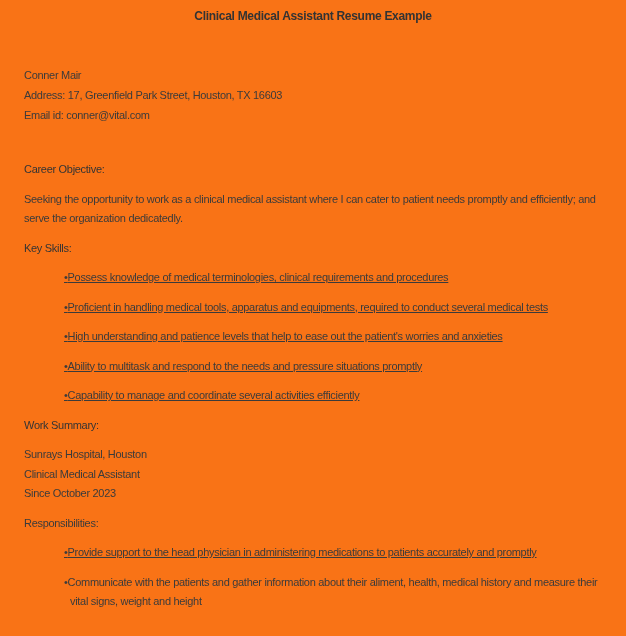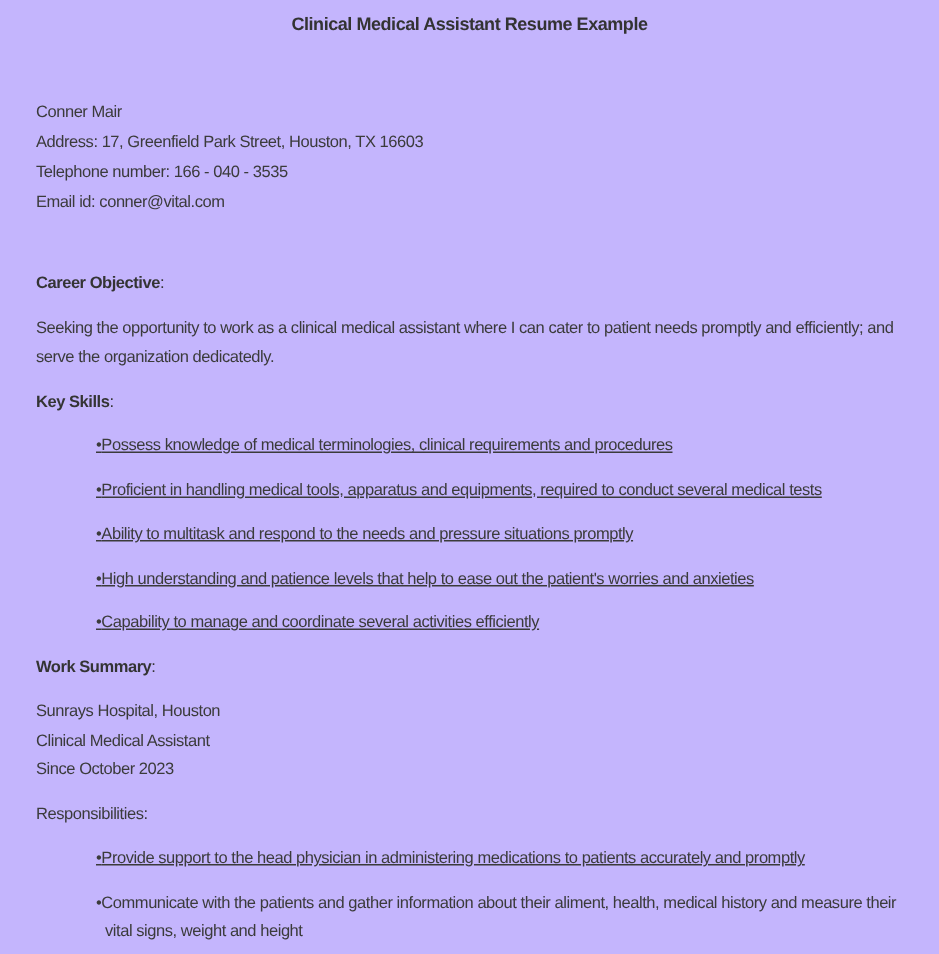--- a/index.html
+++ b/index.html
@@ -6,21 +6,21 @@
     margin: 0;
     padding: 0;
     background: #ffffff;
   }
   .page {
     position: relative;
     width: 626px;
     height: 636px;
     box-sizing: border-box;
     padding: 5px 24px 0 24px;
-    background: #c4b5fd;
+    background: #f97316;
     overflow: hidden;
     font-family: "Liberation Sans", sans-serif;
     font-size: 11px;
     line-height: 19.5px;
     letter-spacing: -0.3px;
     color: #3b3b3b;
   }
   .doc-title {
     font-size: 12px;
     font-weight: 700;
@@ -29,52 +29,51 @@
     margin: 2px 0 0 0;
     line-height: 19px;
   }
   .contact {
     margin-top: 39px;
     line-height: 20px;
   }
   p { margin: 10px 0 0 0; }
   .gap-lg { margin-top: 35px; }
   .heading b, .heading { color: #343434; }
-  .heading b { font-weight: 700; margin-top: 21px; }
+  .heading b { font-weight: 400; margin-top: 21px; }
   .bullet {
     padding-left: 46px;
     text-indent: -6px;
   }
   .oneline { white-space: nowrap; text-decoration: underline; }
   .ws-block { margin-top: 10px; line-height: 19.5px; }
 </style>
 </head>
 <body>
 
 <div class="page">
 
   <h1 class="doc-title">Clinical Medical Assistant Resume Example</h1>
 
   <div class="contact">
     <div>Conner Mair</div>
     <div>Address: 17, Greenfield Park Street, Houston, TX 16603</div>
-    <div>Telephone number: 166 - 040 - 3535</div>
     <div>Email id: conner@vital.com</div>
   </div>
 
   <p class="heading gap-lg"><b>Career Objective</b><span>:</span></p>
 
   <p class="para">Seeking the opportunity to work as a clinical medical assistant where I can cater to patient needs promptly and efficiently; and serve the organization dedicatedly.</p>
 
   <p class="heading"><b>Key Skills</b><span>:</span></p>
 
   <p class="bullet oneline"><span>•</span><span>Possess knowledge of medical terminologies, clinical requirements and procedures</span></p>
   <p class="bullet oneline"><span>•</span><span>Proficient in handling medical tools, apparatus and equipments, required to conduct several medical tests</span></p>
+  <p class="bullet oneline"><span>•</span><span>High understanding and patience levels that help to ease out the patient's worries and anxieties</span></p>
   <p class="bullet oneline"><span>•</span><span>Ability to multitask and respond to the needs and pressure situations promptly</span></p>
-  <p class="bullet oneline"><span>•</span><span>High understanding and patience levels that help to ease out the patient's worries and anxieties</span></p>
   <p class="bullet oneline"><span>•</span><span>Capability to manage and coordinate several activities efficiently</span></p>
 
   <p class="heading"><b>Work Summary</b><span>:</span></p>
 
   <div class="ws-block">
     <div>Sunrays Hospital, Houston</div>
     <div>Clinical Medical Assistant</div>
     <div>Since October 2023</div>
   </div>
 

